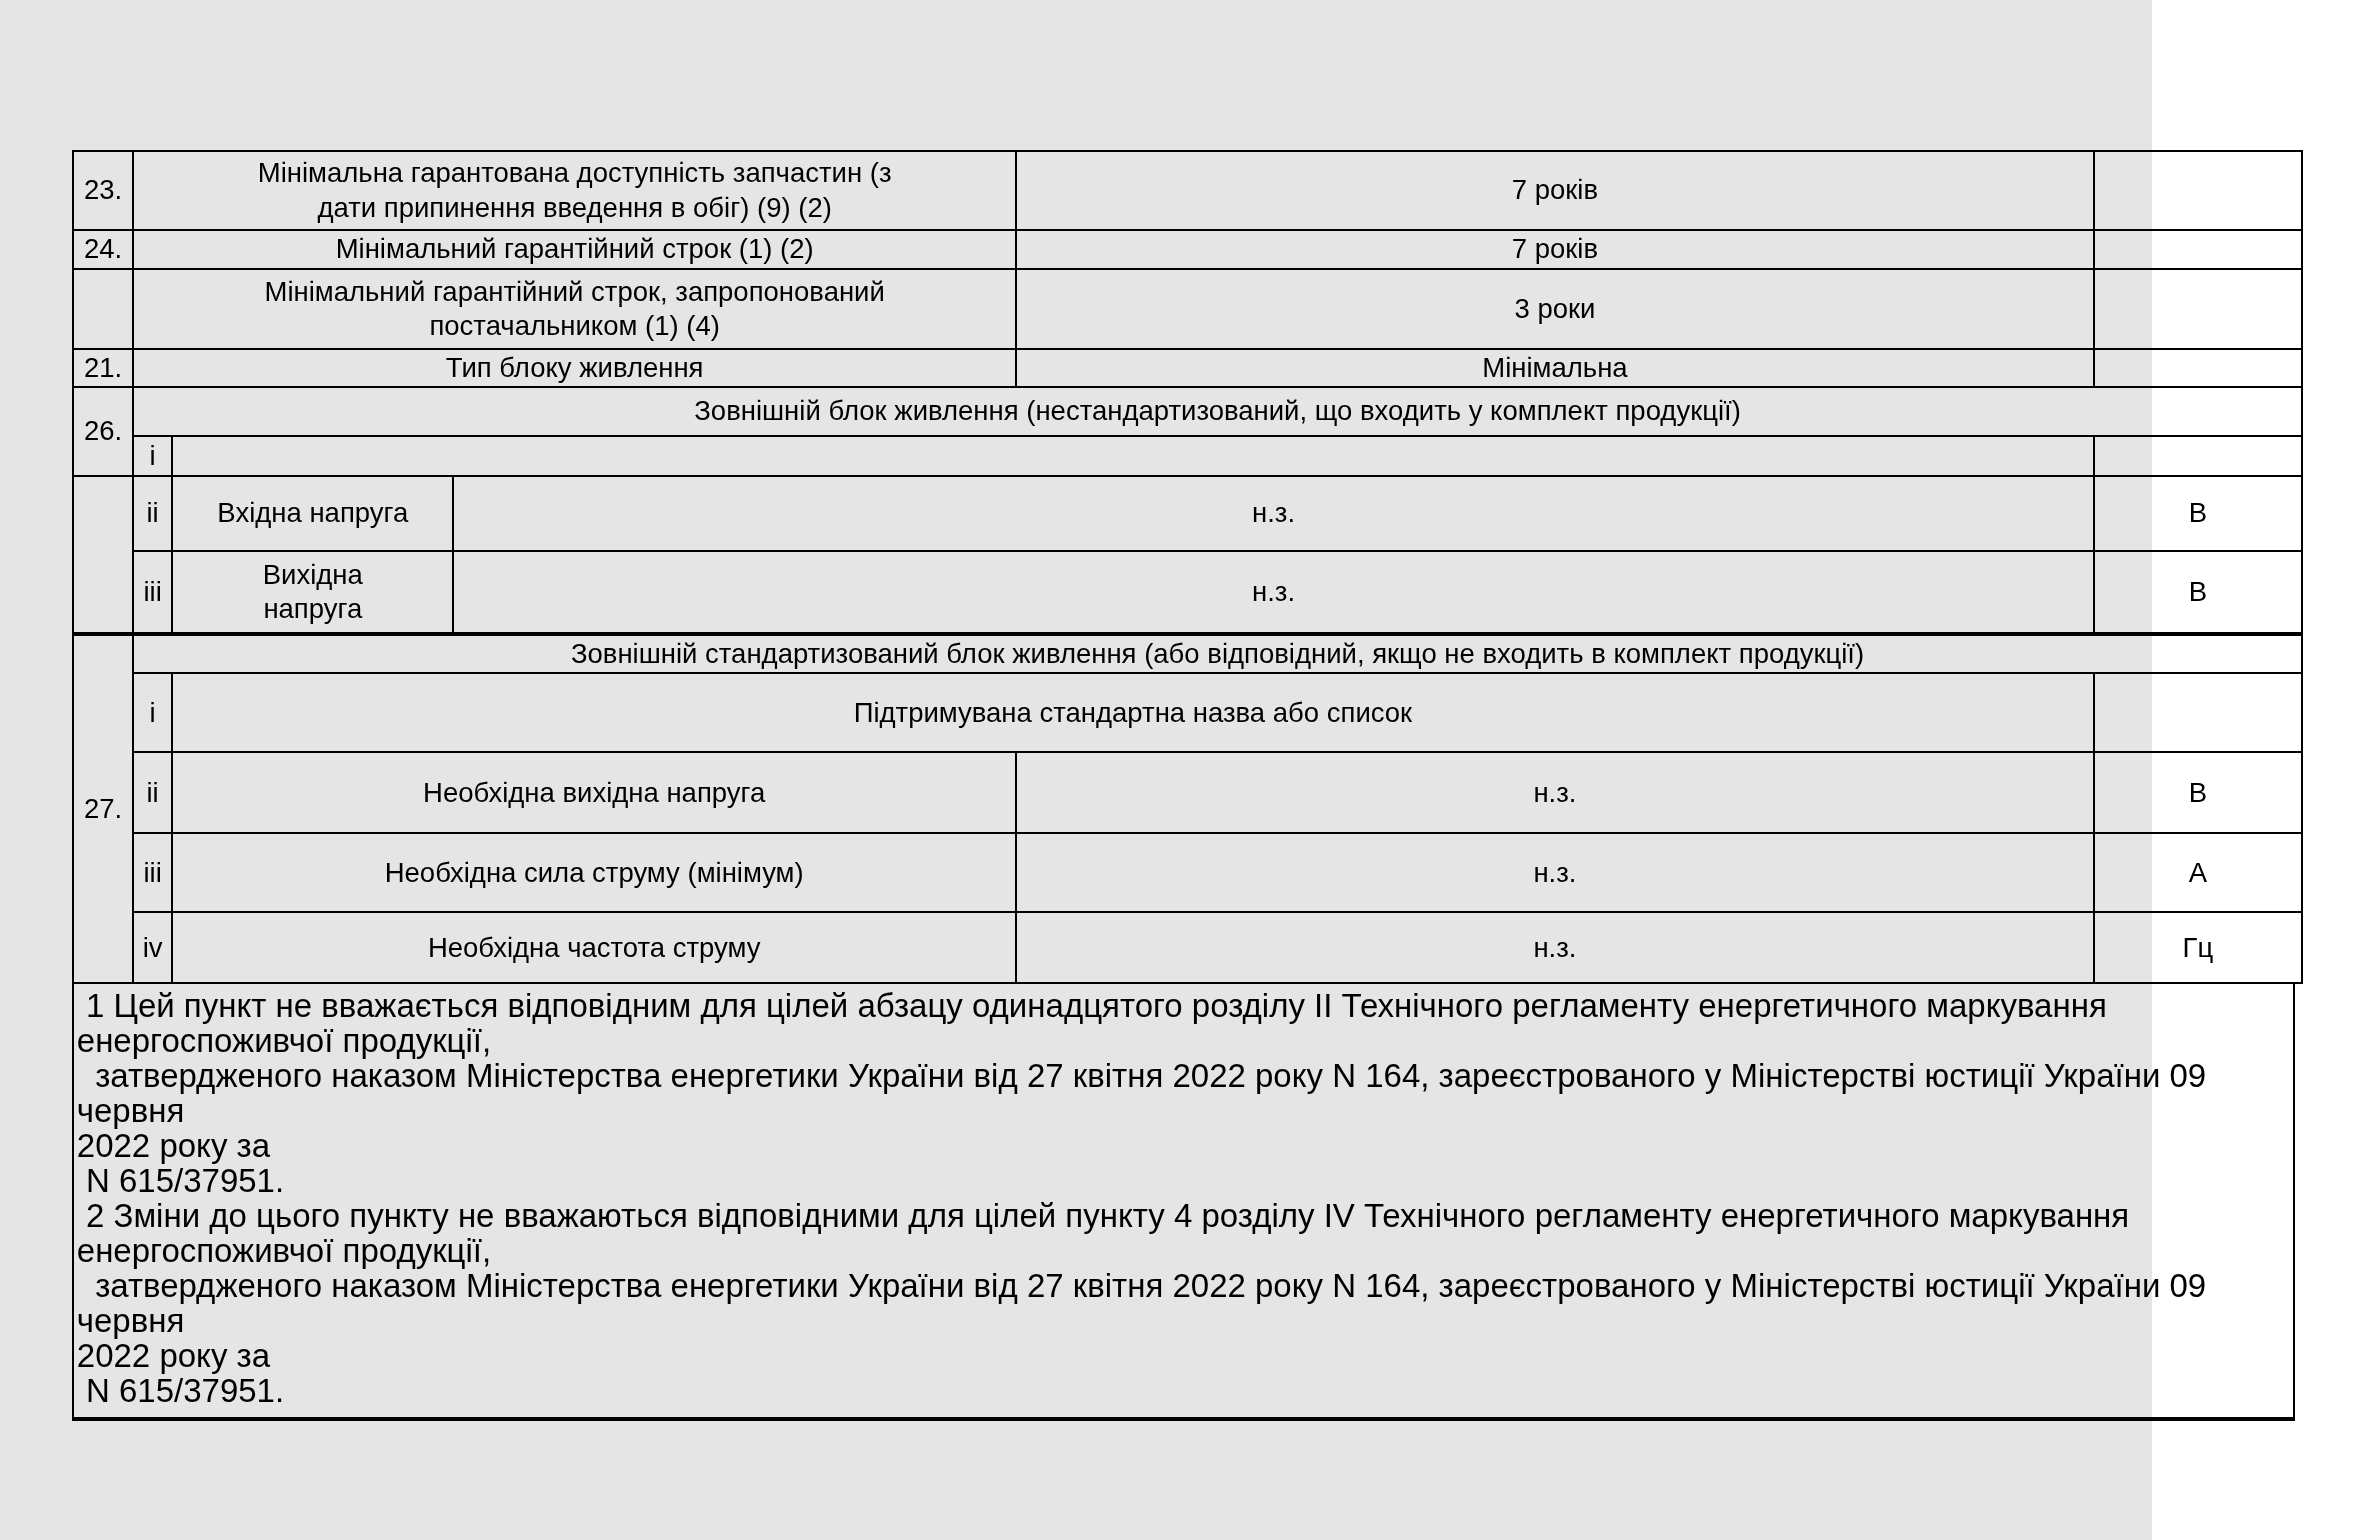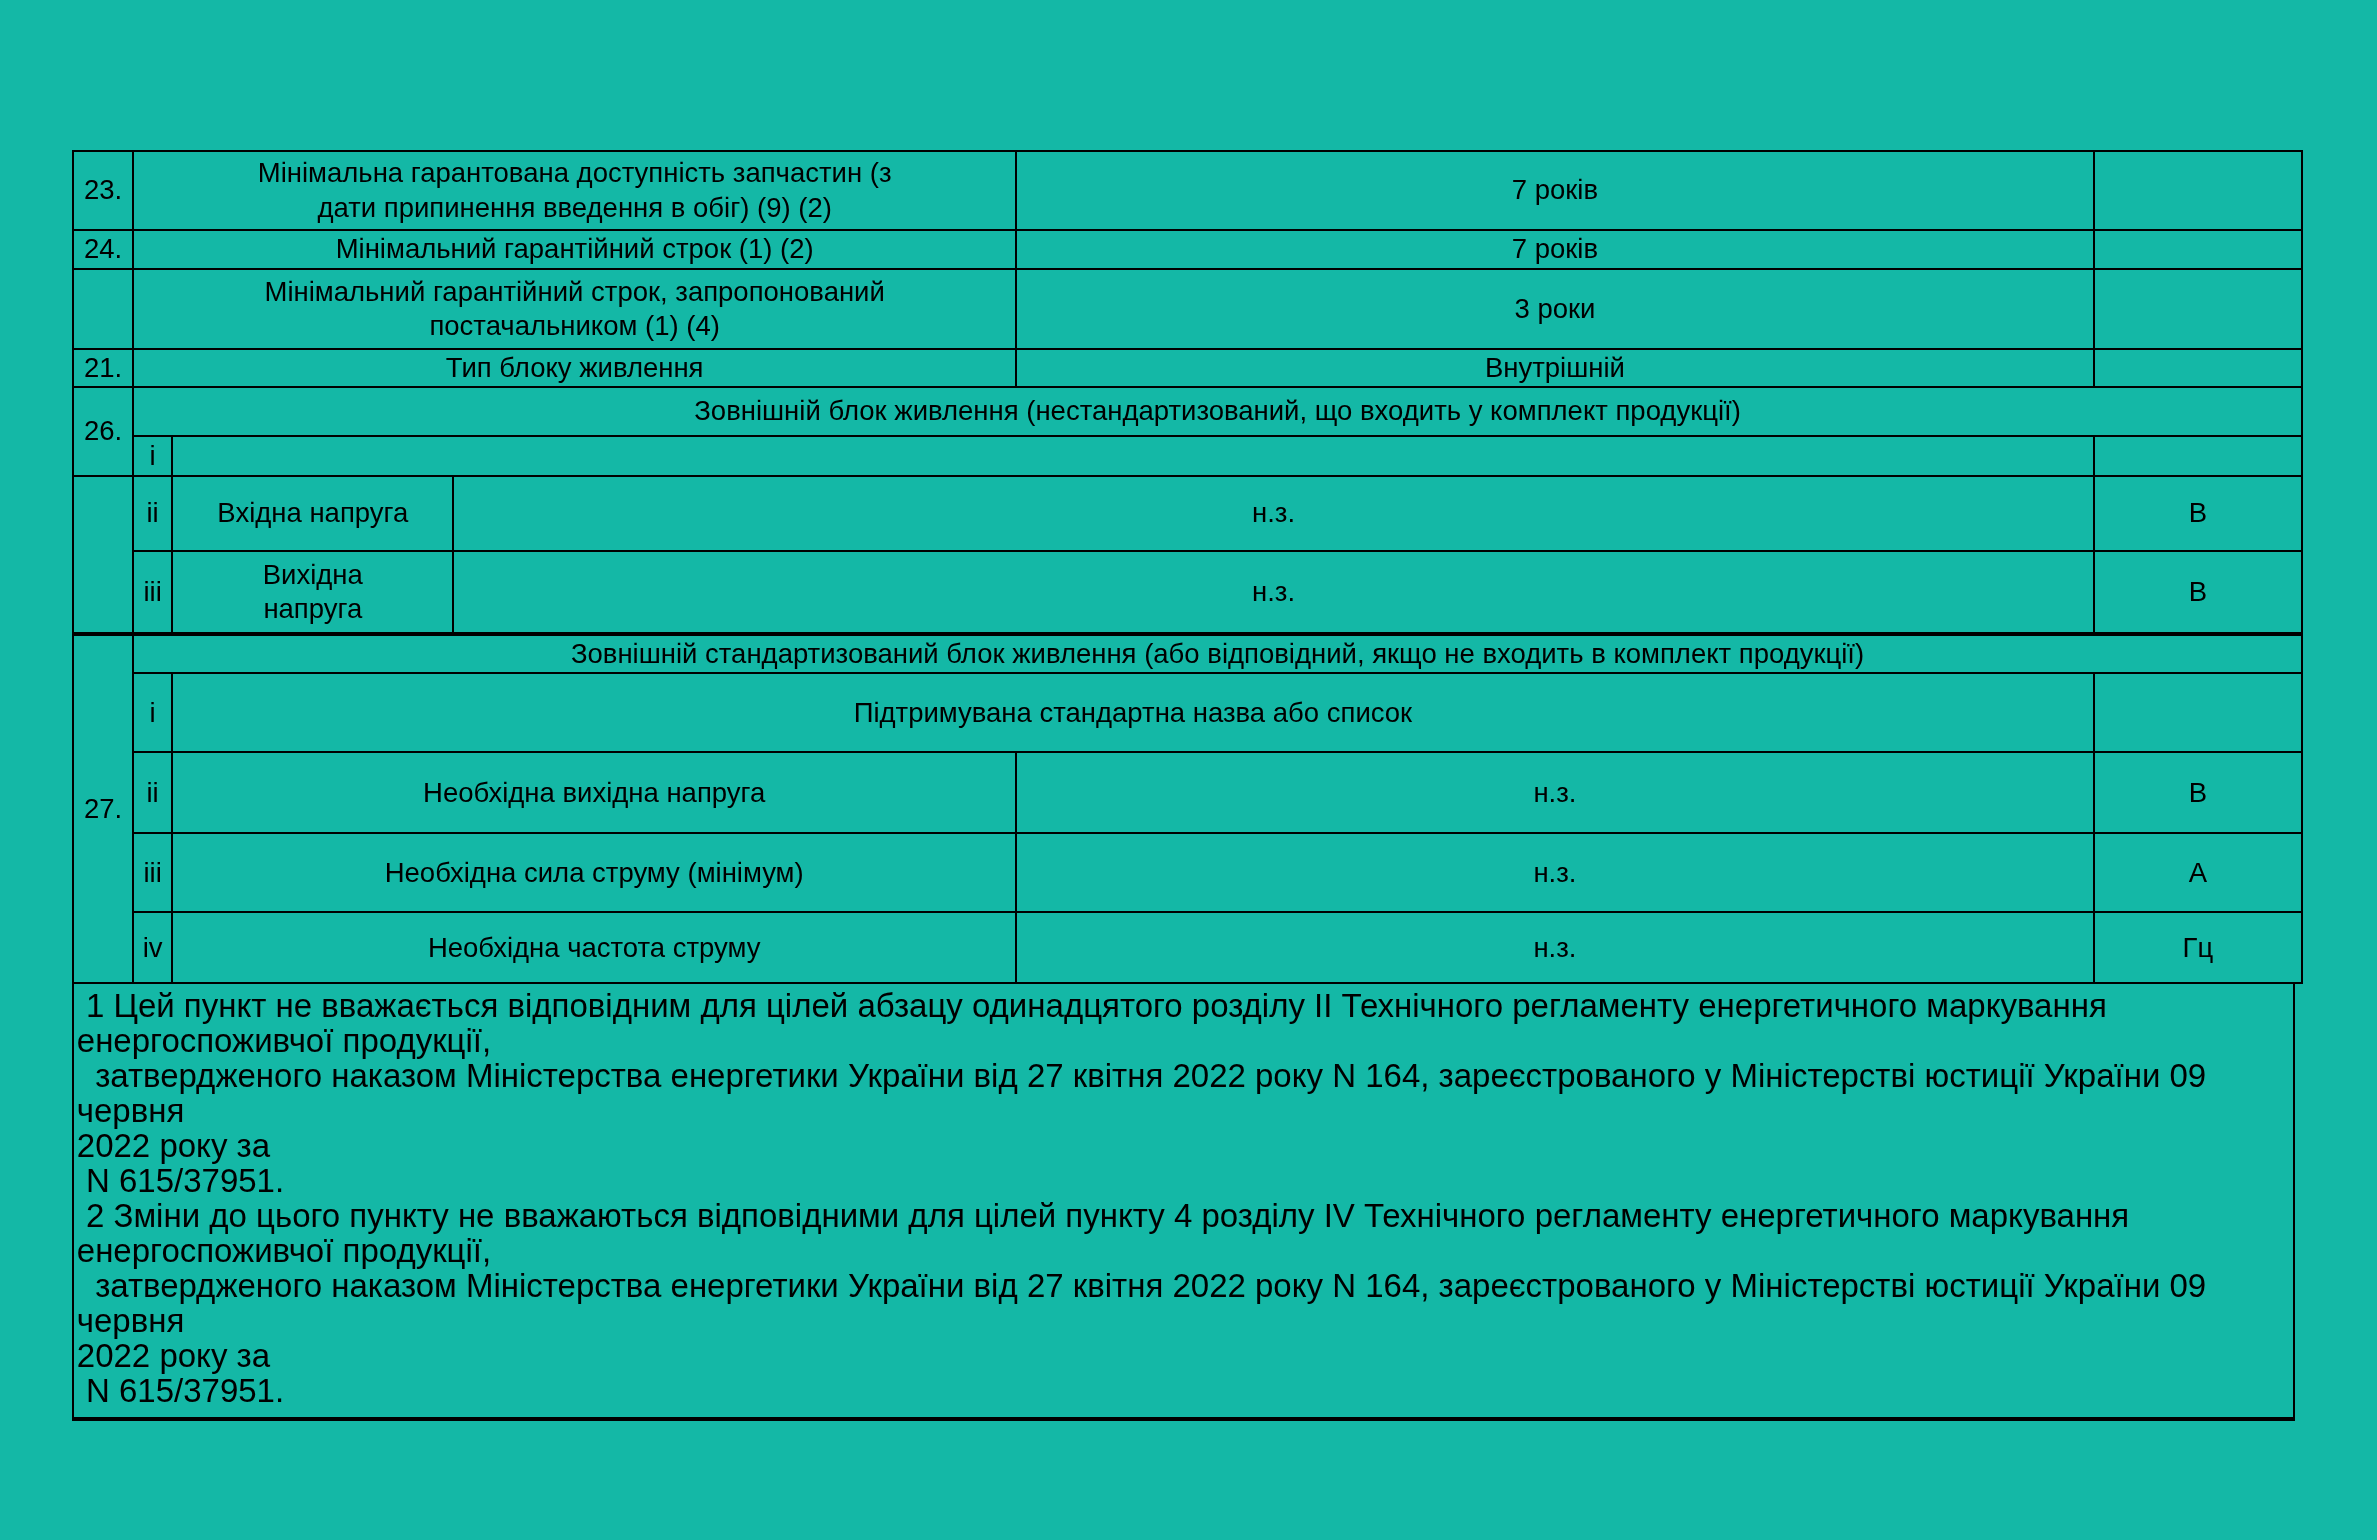--- a/index.html
+++ b/index.html
@@ -1,16 +1,16 @@
 <!DOCTYPE html>
 <html style="font-size:14.7px"><head>
 <meta charset="utf-8">
 <style>
   html,body{margin:0;padding:0;background:#ffffff;}
-  .page{position:relative;width:2377px;height:1541px;background:#14b8a6;
+  .page{position:relative;width:2152px;height:1541px;background:#e5e5e5;
         font-family:"Liberation Sans", sans-serif;color:#000;}
   .sheet{position:absolute;left:72px;top:150px;}
   table.spec{border-collapse:collapse;table-layout:fixed;width:2231px;}
   table.spec td{
     border:2.8px solid #000;
     text-align:center;
     vertical-align:middle;
     font-size:27.5px;
     line-height:1.25;
     padding:0.9px 5.5px;
@@ -65,21 +65,21 @@
         <td></td>
         <td colspan="3">Мінімальний гарантійний строк, запропонований
 постачальником (1) (4)</td>
         <td>3 роки</td>
         <td class="unit"></td>
       </tr>
 
       <tr style="height:35px">
         <td>21.</td>
         <td colspan="3">Тип блоку живлення</td>
-        <td>Внутрішній</td>
+        <td>Мінімальна</td>
         <td class="unit"></td>
       </tr>
 
       <tr style="height:49px">
         <td rowspan="2">26.</td>
         <td colspan="5">Зовнішній блок живлення (нестандартизований, що входить у комплект продукції)</td>
       </tr>
 
       <tr style="height:40px">
         <td>i</td>

